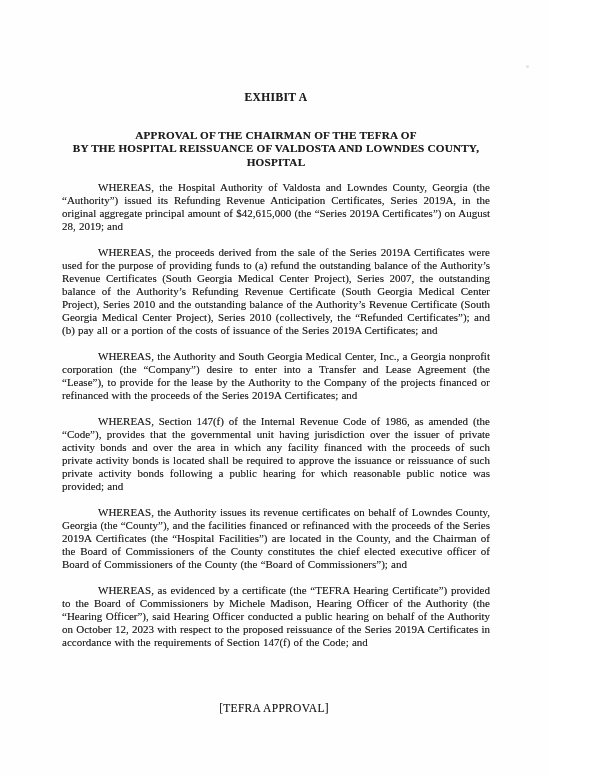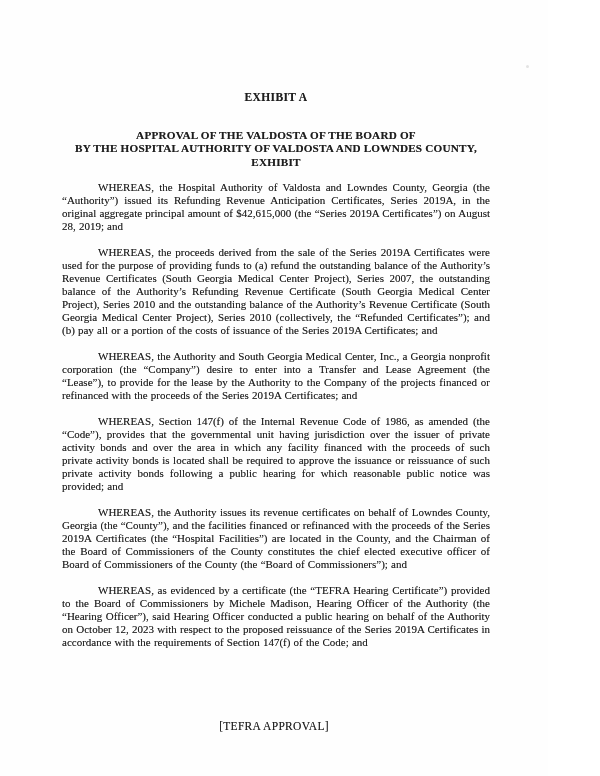--- a/index.html
+++ b/index.html
@@ -48,21 +48,21 @@
     text-align: justify;
     text-indent: 36px;
     margin: 12px 0 13px 0;
     text-shadow: 0 0 0.45px rgba(30,30,30,0.5);
     word-spacing: 0.4px;
   }
   .footer-caption {
     position: absolute;
     left: 0;
     right: 0;
-    top: 720px;
+    top: 702px;
     text-align: center;
     font-size: 11.5px;
     letter-spacing: 0.3px;
     text-shadow: 0 0 0.4px rgba(30,30,30,0.5);
   }
   .scan-artifact {
     position: absolute;
     left: 526px;
     top: 65px;
     width: 3px;
@@ -72,23 +72,23 @@
   }
 </style>
 </head>
 <body>
 
 <div class="page">
 
   <div class="exhibit-heading">EXHIBIT A</div>
 
   <div class="doc-title">
-    <span class="title-line">APPROVAL OF THE VALDOSTA OF THE BOARD OF</span>
-    <span class="title-line">BY THE HOSPITAL AUTHORITY OF VALDOSTA AND LOWNDES COUNTY,</span>
-    <span class="title-line">EXHIBIT</span>
+    <span class="title-line">APPROVAL OF THE CHAIRMAN OF THE TEFRA OF</span>
+    <span class="title-line">BY THE HOSPITAL REISSUANCE OF VALDOSTA AND LOWNDES COUNTY,</span>
+    <span class="title-line">HOSPITAL</span>
   </div>
 
   <p class="para">WHEREAS, the Hospital Authority of Valdosta and Lowndes County, Georgia (the “Authority”) issued its Refunding Revenue Anticipation Certificates, Series 2019A, in the original aggregate principal amount of $42,615,000 (the “Series 2019A Certificates”) on August 28, 2019; and</p>
   <p class="para">WHEREAS, the proceeds derived from the sale of the Series 2019A Certificates were used for the purpose of providing funds to (a) refund the outstanding balance of the Authority’s Revenue Certificates (South Georgia Medical Center Project), Series 2007, the outstanding balance of the Authority’s Refunding Revenue Certificate (South Georgia Medical Center Project), Series 2010 and the outstanding balance of the Authority’s Revenue Certificate (South Georgia Medical Center Project), Series 2010 (collectively, the “Refunded Certificates”); and (b) pay all or a portion of the costs of issuance of the Series 2019A Certificates; and</p>
   <p class="para">WHEREAS, the Authority and South Georgia Medical Center, Inc., a Georgia nonprofit corporation (the “Company”) desire to enter into a Transfer and Lease Agreement (the “Lease”), to provide for the lease by the Authority to the Company of the projects financed or refinanced with the proceeds of the Series 2019A Certificates; and</p>
   <p class="para">WHEREAS, Section 147(f) of the Internal Revenue Code of 1986, as amended (the “Code”), provides that the governmental unit having jurisdiction over the issuer of private activity bonds and over the area in which any facility financed with the proceeds of such private activity bonds is located shall be required to approve the issuance or reissuance of such private activity bonds following a public hearing for which reasonable public notice was provided; and</p>
   <p class="para">WHEREAS, the Authority issues its revenue certificates on behalf of Lowndes County, Georgia (the “County”), and the facilities financed or refinanced with the proceeds of the Series 2019A Certificates (the “Hospital Facilities”) are located in the County, and the Chairman of the Board of Commissioners of the County constitutes the chief elected executive officer of Board of Commissioners of the County (the “Board of Commissioners”); and</p>
   <p class="para">WHEREAS, as evidenced by a certificate (the “TEFRA Hearing Certificate”) provided to the Board of Commissioners by Michele Madison, Hearing Officer of the Authority (the “Hearing Officer”), said Hearing Officer conducted a public hearing on behalf of the Authority on October 12, 2023 with respect to the proposed reissuance of the Series 2019A Certificates in accordance with the requirements of Section 147(f) of the Code; and</p>
 
   <div class="footer-caption">[TEFRA APPROVAL]</div>

